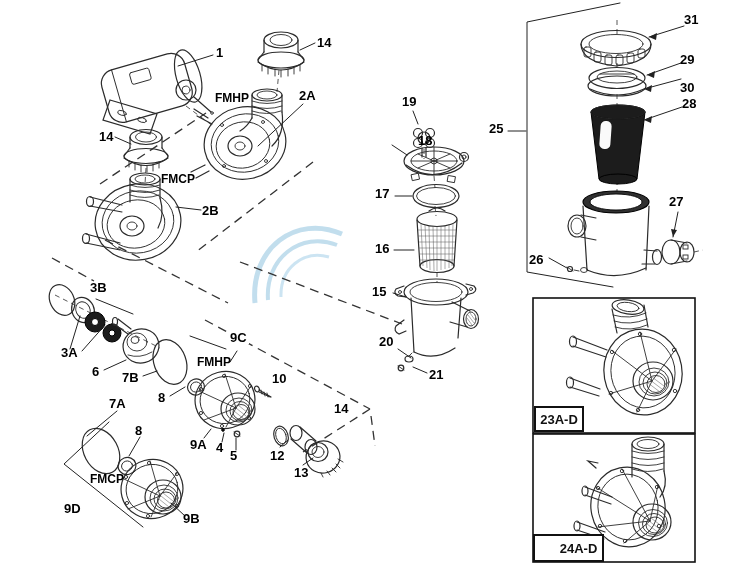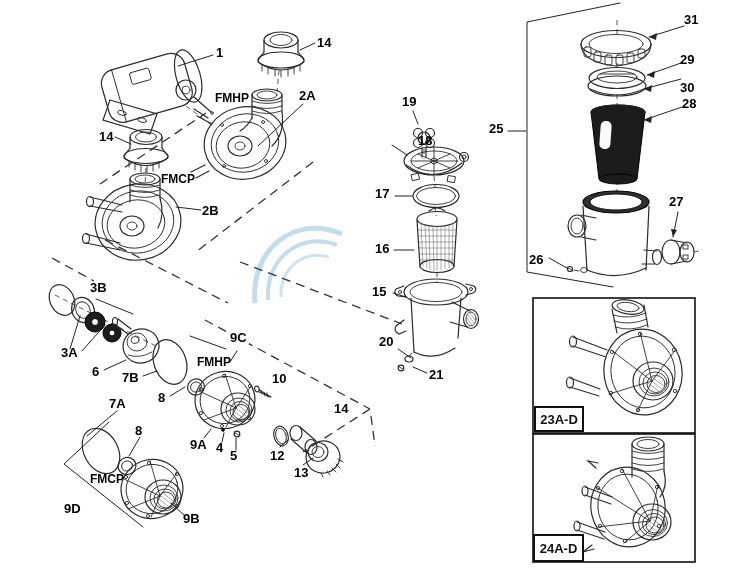--- a/index.html
+++ b/index.html
@@ -588,16 +588,16 @@
       <div class="lbl" style="left: 379px; top: 335px;">20</div>
       <div class="lbl" style="left: 429px; top: 368px;">21</div>
       <div class="lbl" style="left: 489px; top: 122px;">25</div>
       <div class="lbl" style="left: 529px; top: 253px;">26</div>
       <div class="lbl" style="left: 669px; top: 195px;">27</div>
       <div class="lbl" style="left: 682px; top: 97px;">28</div>
       <div class="lbl" style="left: 680px; top: 53px;">29</div>
       <div class="lbl" style="left: 680px; top: 69px; margin-top: 12px;">30</div>
       <div class="lbl" style="left: 684px; top: 13px;">31</div>
       <div class="plate" style="left: 534px; top: 406px; width: 46px; height: 22px;">23A-D</div>
-      <div class="plate" style="left: 533px; top: 534px; width: 47px; height: 24px;">24A-D</div>
+      <div class="plate" style="left: 533px; top: 534px; width: 47px; height: 24px; padding-left: 20px;">24A-D</div>
     </div>
 
 </div>
 
 </body></html>

